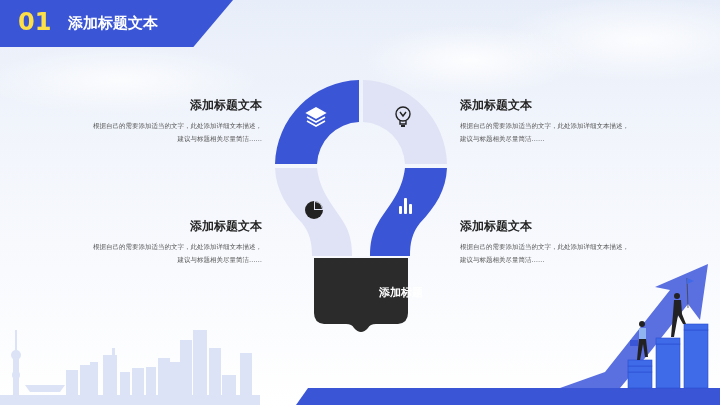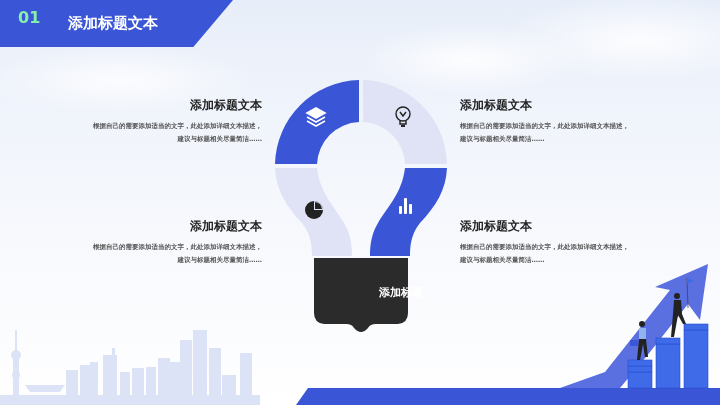--- a/index.html
+++ b/index.html
@@ -6,25 +6,25 @@
   body{width:720px;height:405px;position:relative;overflow:hidden;
     font-family:"DejaVu Sans","Liberation Sans",sans-serif;
     background:linear-gradient(180deg,#e8eef9 0%,#f3f6fc 40%,#ffffff 100%);}
   .clouds{position:absolute;inset:0;pointer-events:none;
     background:
       radial-gradient(ellipse 160px 50px at 470px 60px, rgba(255,255,255,0.9), rgba(255,255,255,0) 70%),
       radial-gradient(ellipse 200px 60px at 640px 40px, rgba(255,255,255,0.85), rgba(255,255,255,0) 70%),
       radial-gradient(ellipse 200px 50px at 120px 80px, rgba(255,255,255,0.8), rgba(255,255,255,0) 70%);}
   .header{position:absolute;left:0;top:0;width:233px;height:47px;background:#3a55d6;
     clip-path:polygon(0 0,100% 0,83% 100%,0 100%);}
-  .header .num{position:absolute;left:18px;top:8px;color:#86efac;font-weight:bold;font-size:16px;letter-spacing:0px;}
+  .header .num{position:absolute;left:18px;top:8px;color:#fde047;font-weight:bold;font-size:24px;letter-spacing:0px;}
   .header .title{position:absolute;left:68px;top:14px;color:#fff;font-weight:bold;font-size:15px;}
   .block{position:absolute;width:170px;}
   .block h3{margin:0;font-size:12px;font-weight:bold;color:#222;}
-  .block p{margin:6px 0 0 0;font-size:6.5px;line-height:13px;color:#555;font-weight:bold;}
+  .block p{margin:6px 0 0 0;font-size:6.5px;line-height:13px;color:#555;}
   .block.left{text-align:right;}
   .block.right{text-align:left;}
   .bulb{position:absolute;left:272px;top:78px;width:178px;height:260px;}
   .skyline{position:absolute;left:0;bottom:0;width:260px;height:95px;}
   .bottombar{position:absolute;left:296px;top:388px;width:424px;height:17px;background:#3a55d6;
     clip-path:polygon(12px 0,100% 0,100% 100%,0 100%);}
   .illus{position:absolute;left:560px;top:262px;width:160px;height:130px;}
   .cap{position:absolute;left:314px;top:258px;width:94px;height:68px;display:flex;align-items:center;justify-content:center;margin-left:40px;}
   .cap span{color:#fff;font-size:11px;font-weight:bold;}
 </style>

